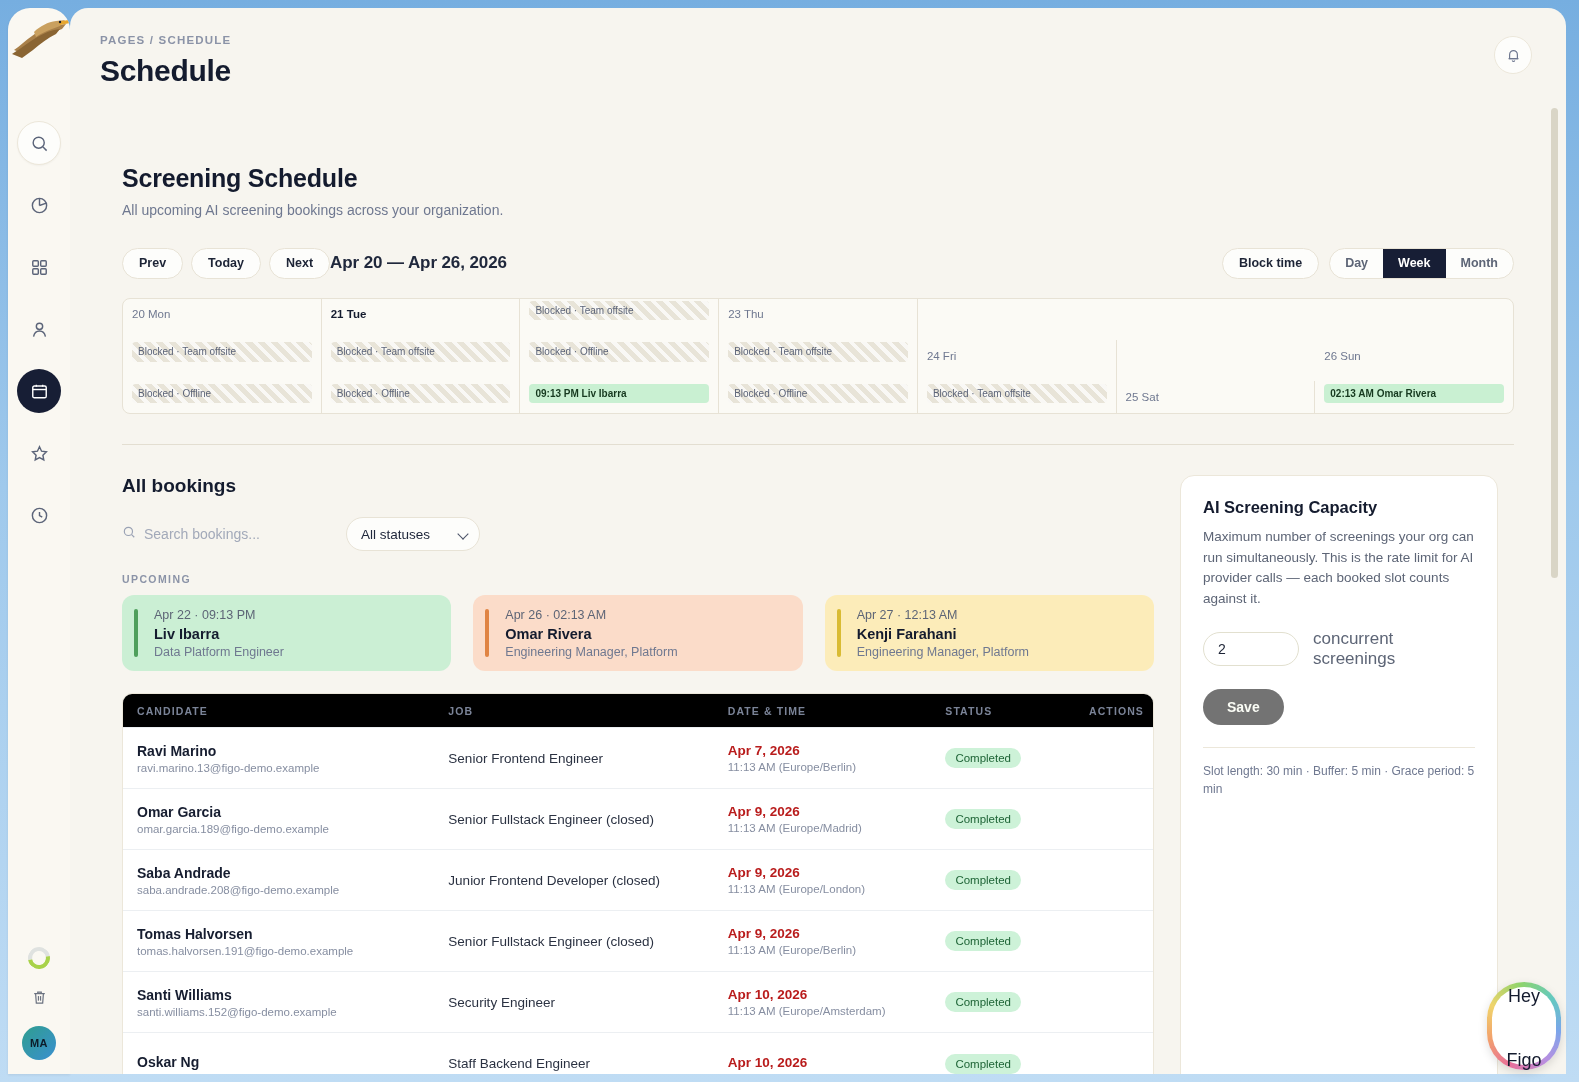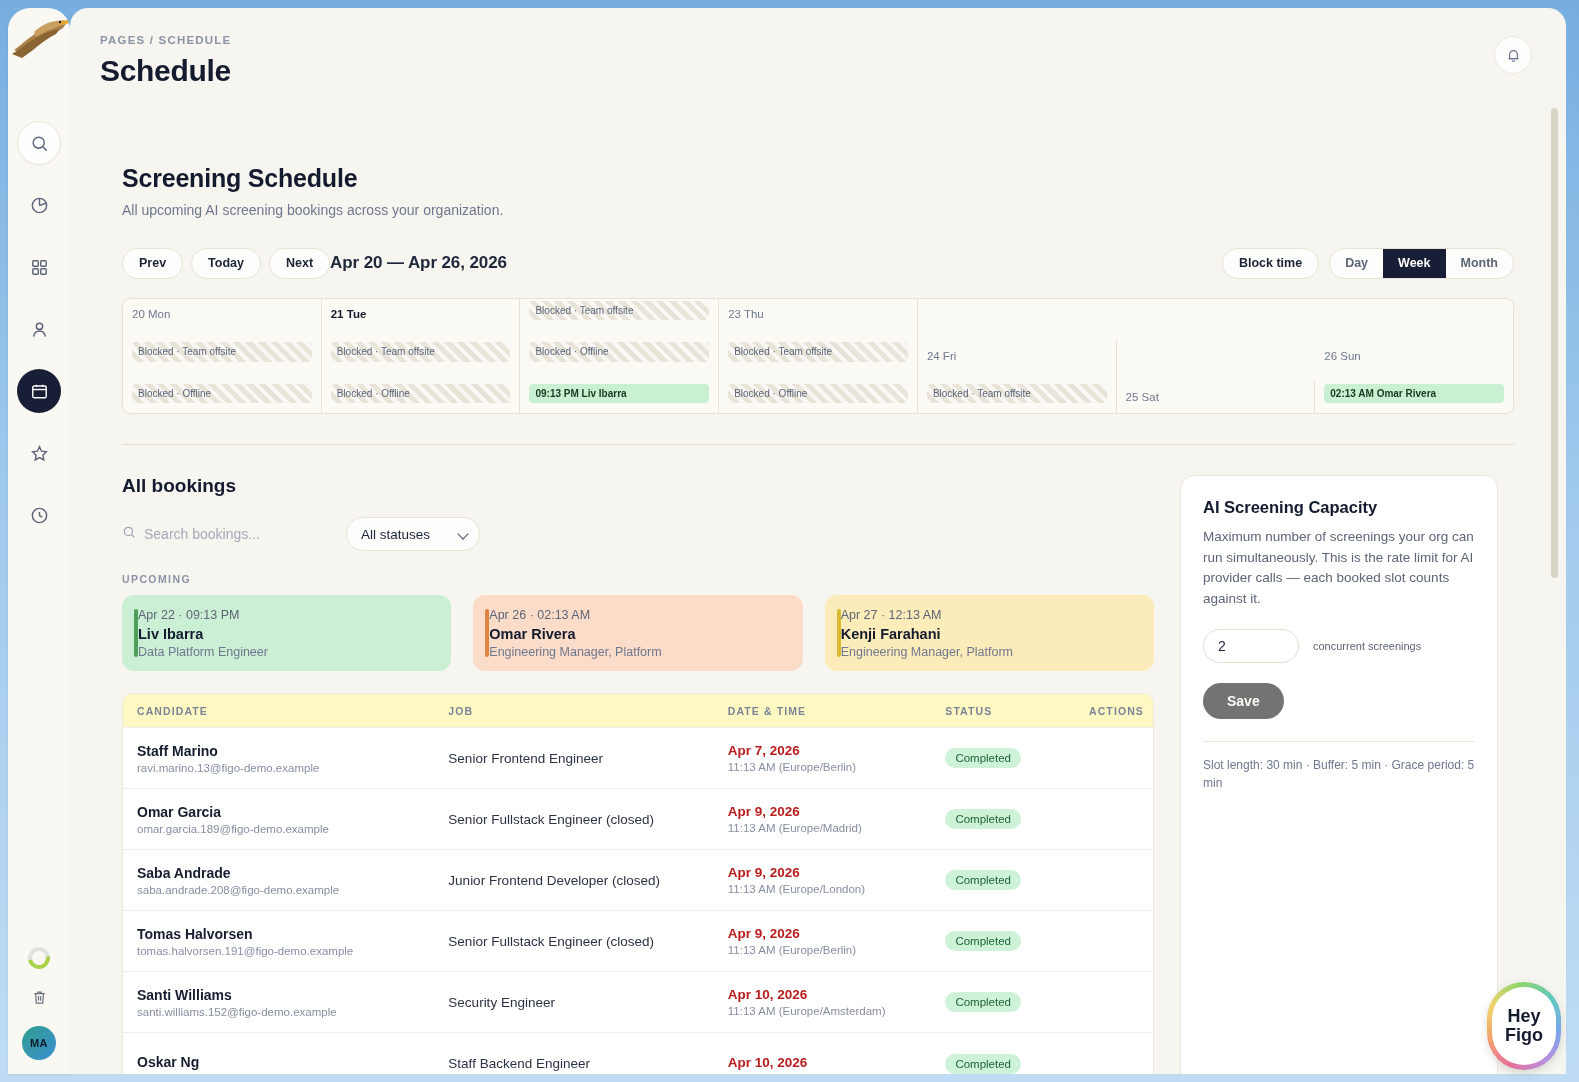--- a/index.html
+++ b/index.html
@@ -189,33 +189,33 @@
     color:#8b93a7; font-weight:600; margin-top: 22px;
   }
   .up-cards { display:flex; gap: 22px; margin-top: 10px; }
   .up-card {
     flex:1; border-radius:12px; padding: 13px 16px 14px;
     position:relative; height: 76px;
   }
   .up-card .bar {
     position:absolute; left:12px; top:14px; bottom:14px; width:4px; border-radius:2px;
   }
-  .up-card .inner { }
+  .up-card .inner { padding-left: 16px; }
   .up-when { font-size:12.5px; color:#5d6576; }
   .up-who  { font-size:14.5px; font-weight:700; color:#141b2e; margin-top:4px; }
   .up-role { font-size:12.5px; color:#6f7890; margin-top:3px; }
 
   
   .table {
     margin-top: 22px; background:#fff; border:1px solid #ece7da;
     border-radius:10px; overflow:hidden;
   }
   .tr { display:flex; align-items:center; border-bottom:1px solid #eceff2; }
   .tr:last-child { border-bottom:none; }
-  .thead { background:#fef9c3; height: 34px; }
+  .thead { background:#000000; height: 34px; }
   .thead .td {
     font-size:10.5px; letter-spacing:1.1px; text-transform:uppercase;
     color:#7b8498; font-weight:600;
   }
   .tbody .tr { height: 61px; }
   .td { padding: 0 14px; }
   .c-cand { width: 312px; }
   .c-job  { width: 280px; }
   .c-date { width: 218px; }
   .c-stat { width: 144px; }
@@ -237,21 +237,21 @@
     padding: 22px 22px 24px; min-height: 618px;
   }
   .cap h4 { font-size:16.5px; font-weight:700; color:#141b2e; }
   .cap p.desc { font-size:13.5px; line-height:1.52; color:#5d6576; margin-top:10px; }
   .cap-row { display:flex; align-items:center; gap:14px; margin-top:20px; }
   .cap-row input {
     width:96px; height:34px; border:1px solid #e2e0cf; border-radius:18px;
     padding:0 14px; font-family:inherit; font-size:14px; color:#1d2436;
     outline:none; background:#fff;
   }
-  .cap-row span { font-size:11px; color:#5d6576; }
+  .cap-row span { font-size:17px; color:#5d6576; }
   .save-btn {
     margin-top:20px; height:36px; padding:0 24px; border:none;
     border-radius:18px; background:#737373; color:#fbfdf6;
     font-family:inherit; font-size:14px; font-weight:600; cursor:pointer;
   }
   .cap hr { border:none; border-top:1px solid #ece7da; margin:22px 0 14px; }
   .cap .meta { font-size:12px; line-height:1.5; color:#6f7890; }
 
   
   .vscroll {
@@ -262,22 +262,22 @@
   .figo {
     position:absolute; right:18px; bottom:12px;
     width:74px; height:88px; border-radius:40px;
     background: conic-gradient(from 200deg,
       #e86f9a, #f2a36c, #f0d46c, #8fd46b, #63c9c0, #7aa6ea, #b98fe0, #e86f9a);
     padding:5px; cursor:pointer;
     box-shadow:0 3px 10px rgba(0,0,0,.13);
   }
   .figo-in {
     width:100%; height:100%; border-radius:36px; background:#fff;
-    display:flex; flex-direction:column; align-items:center; justify-content:center;
-    font-size:18px; font-weight:700; color:#141b2e; line-height:1.06;
+    display:flex; flex-direction:column; align-items:center; 
+    font-size:18px; font-weight:400; color:#141b2e; line-height:1.06;gap:45px;
   }
 </style>
 </head>
 <body>
 
 <div id="root">
 
   <div class="sidebar">
     <div class="logo">
       <svg viewBox="0 0 62 52" width="62" height="52">
@@ -497,21 +497,21 @@
             <div class="tr thead">
               <div class="td c-cand">CANDIDATE</div>
               <div class="td c-job">JOB</div>
               <div class="td c-date">DATE &amp; TIME</div>
               <div class="td c-stat">STATUS</div>
               <div class="td c-act">ACTIONS</div>
             </div>
             <div class="tbody" id="table-body">
                 <div class="tr">
                   <div class="td c-cand">
-                    <div class="cand-name">Staff Marino</div>
+                    <div class="cand-name">Ravi Marino</div>
                     <div class="cand-mail">ravi.marino.13@figo-demo.example</div>
                   </div>
                   <div class="td c-job job-txt">Senior Frontend Engineer</div>
                   <div class="td c-date">
                     <div class="date-d">Apr 7, 2026</div>
                     <div class="date-t">11:13 AM (Europe/Berlin)</div>
                   </div>
                   <div class="td c-stat"><span class="badge">Completed</span></div>
                   <div class="td c-act"></div>
                 </div>

